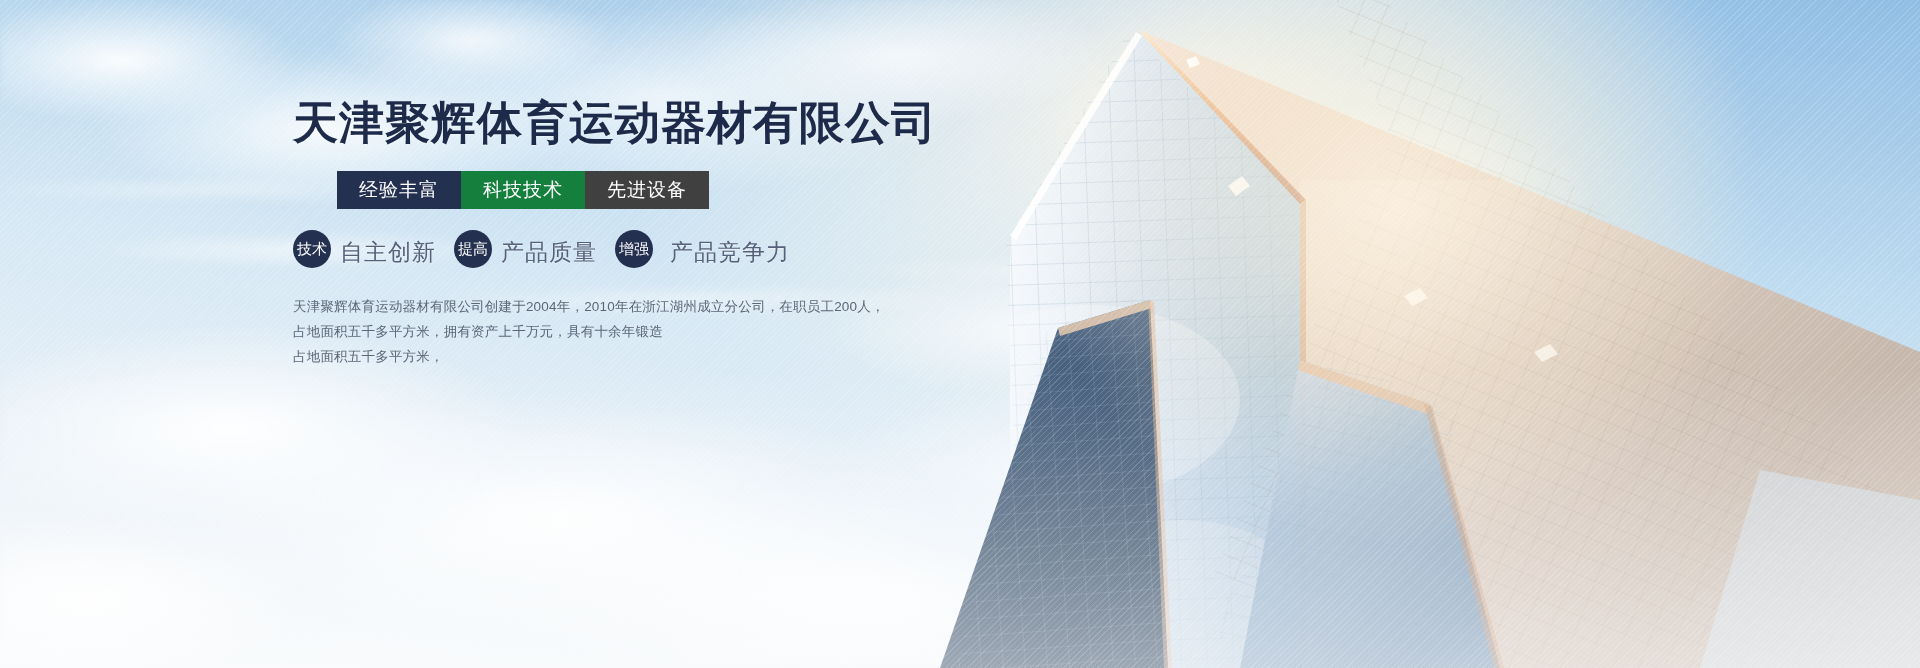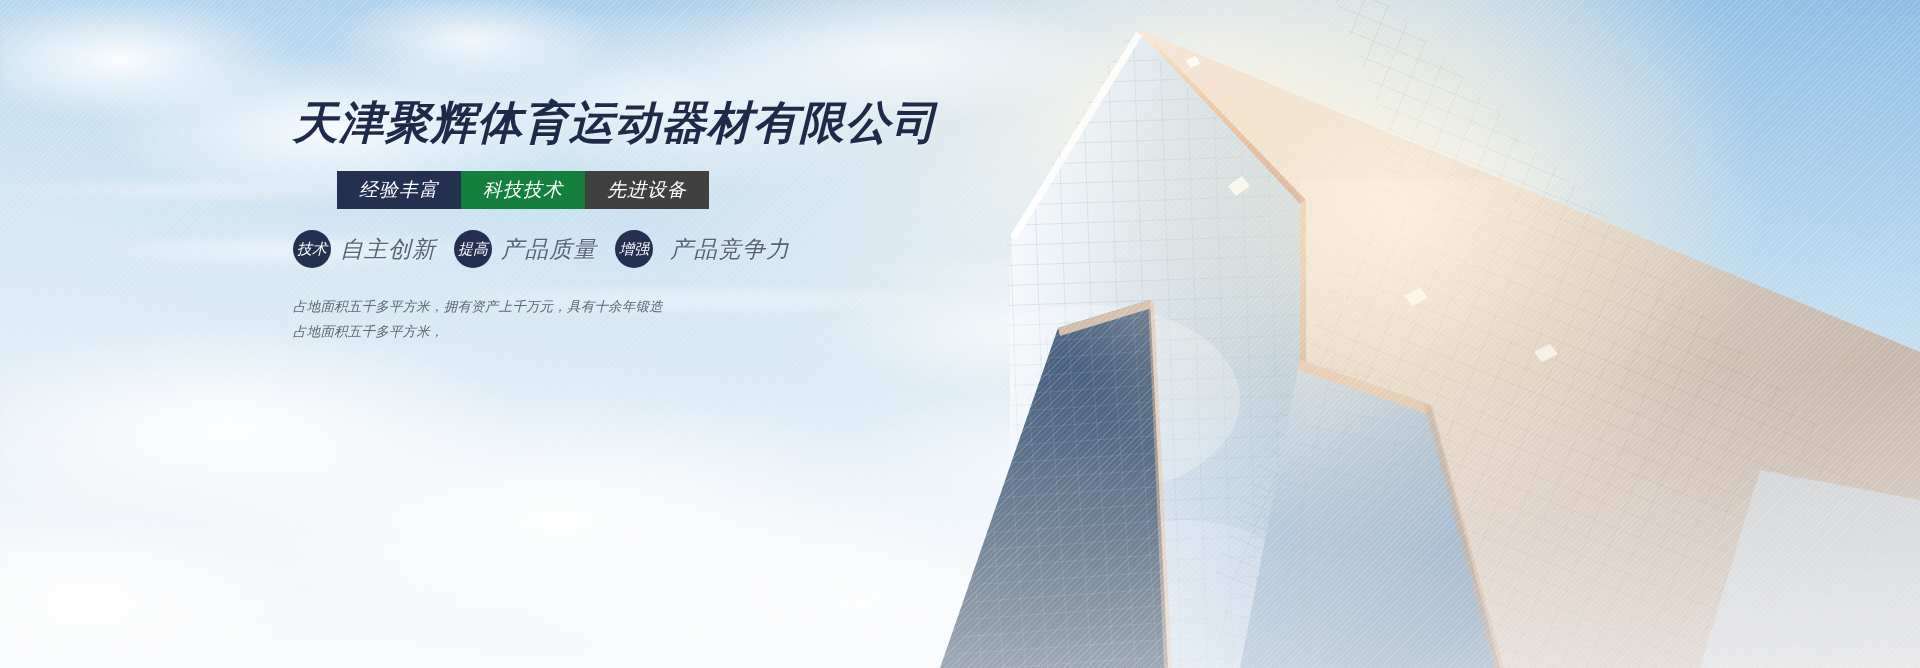--- a/index.html
+++ b/index.html
@@ -90,21 +90,20 @@
     );
     pointer-events: none;
   }
 
   
   .content {
     position: absolute;
     left: 293px;
     top: 96px;
     width: 640px;
-    font-style: italic;
   }
 
   .hero-title {
     font-size: 45px;
     font-weight: bold;
     letter-spacing: 1px;
     color: #1e2a4a;
     line-height: 1.18;
     white-space: nowrap;
     text-shadow: 0 1px 2px rgba(255,255,255,0.45);
@@ -126,21 +125,21 @@
   .tab-1 { background: #15803d; }
   .tab-2 { background: #404040; }
 
   
   .badge-row {
     display: flex;
     align-items: center;
     margin-top: 21px;
     white-space: nowrap;
   }
-  .badge-group { display: flex; align-items: center; margin-right: 18px; }
+  .badge-group { display: flex; align-items: flex-end; margin-right: 18px; }
   .badge-group:last-child { margin-right: 0; gap: 8px; }
   .badge-circle {
     width: 38px; height: 38px;
     border-radius: 50%;
     background: #24304f;
     color: #ffffff;
     font-size: 15px;
     display: flex; align-items: center; justify-content: center;
     letter-spacing: 0px;
     flex: none;
@@ -299,18 +298,19 @@
         <span class="badge-circle">提高</span>
         <span class="badge-text">产品质量</span>
       </div>
       <div class="badge-group">
         <span class="badge-circle">增强</span>
         <span class="badge-text">产品竞争力</span>
       </div>
     </div>
 
     <div class="desc">
+      <span class="line">天津聚辉体育运动器材有限公司创建于2004年，2010年在浙江湖州成立分公司，在职员工200人，</span>
       <span class="line">占地面积五千多平方米，拥有资产上千万元，具有十余年锻造</span>
       <span class="line">占地面积五千多平方米，</span>
     </div>
 
   </div>
 </div>
 
 </body></html>

